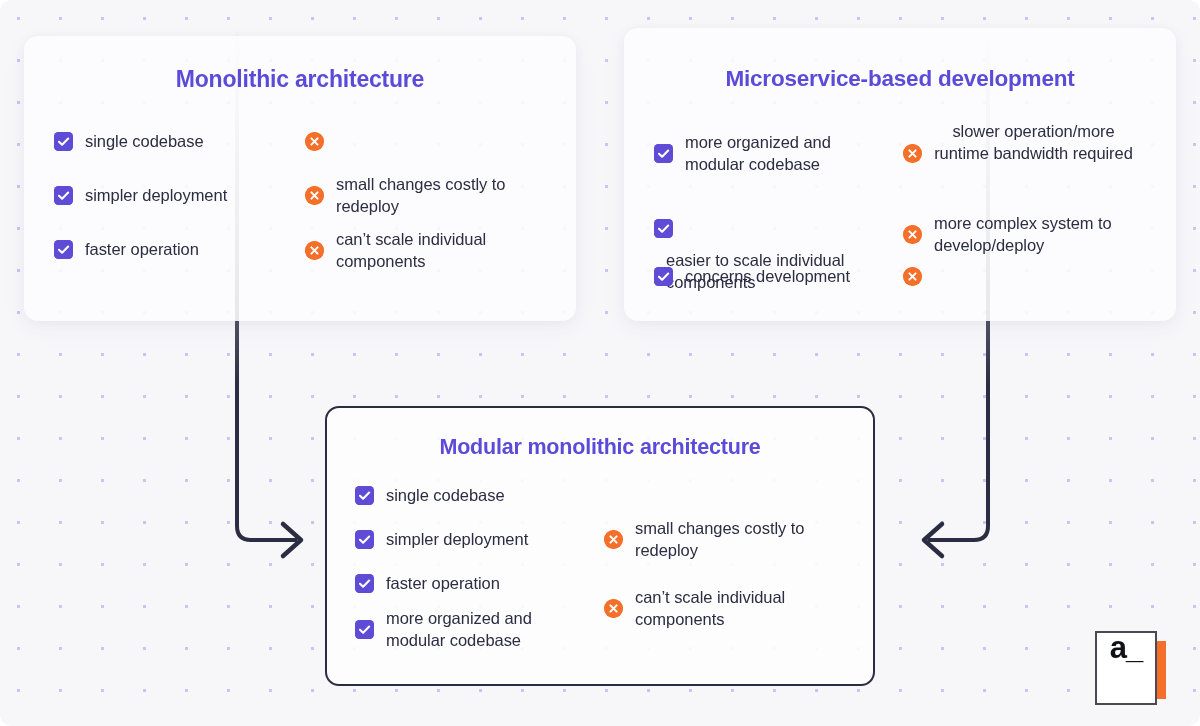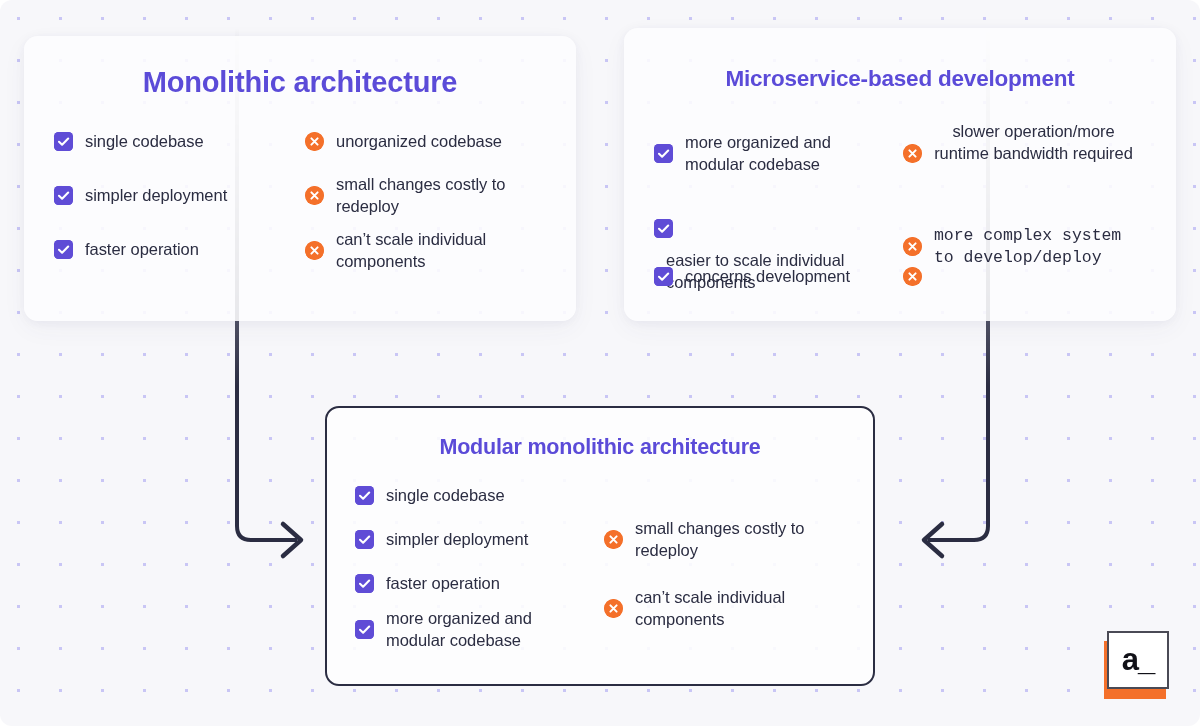--- a/index.html
+++ b/index.html
@@ -107,29 +107,29 @@
   #logo .orange {
     position: absolute;
     left: 9px;
     top: 10px;
     width: 62px;
     height: 58px;
     background: #f4702a;
   }
   #logo .white {
     position: absolute;
-    left: 12px;
+    left: 0px;
     top: 0px;
     width: 62px;
-    height: 58px;
+    height: 74px;
     background: #ffffff;
     border: 2px solid #4a4a55;
     box-sizing: border-box;
     display: flex;
-    align-items: center;
+    align-items: flex-start;
     justify-content: center;
   }
   #logo .mark {
     font-family: "Liberation Sans", sans-serif;
     font-size: 31px;
     font-weight: bold;
     color: #111118;
     line-height: 1;
     letter-spacing: -1px;
     transform: translateY(-1px);
@@ -160,21 +160,21 @@
         <stop offset="38%" stop-color="#2b2d42" stop-opacity="0.55"></stop>
         <stop offset="70%" stop-color="#2b2d42" stop-opacity="1"></stop>
         <stop offset="100%" stop-color="#2b2d42" stop-opacity="1"></stop>
       </linearGradient>
     </defs>
     <path d="M 118 0 L 118 498 Q 118 512 104 512 L 58 512" stroke="url(#gradR)" stroke-width="4" fill="none" stroke-linecap="butt"></path>
     <path d="M 72 496 L 54 512 L 72 528" stroke="#2b2d42" stroke-width="4.5" fill="none" stroke-linecap="round" stroke-linejoin="round"></path>
   </svg>
 
   <div class="card soft" style="left:24px; top:36px; width:552px; height:285px;">
-    <div class="card-title" style="font-size:29px; padding-top:30px;">Monolithic architecture</div>
+    <div class="card-title" style="font-size:23px; padding-top:30px;">Monolithic architecture</div>
 
     <div class="col" style="left:30px; top:65px; width:250px;">
       <div class="item" style="top:30px; left:0; width:245px;">
         <span class="icon-wrap" style="height:21.5px;">
           <svg class="chk" viewBox="0 0 19 19">
             <rect width="19" height="19" rx="4.5" fill="#5f4cd6"></rect>
             <path d="M5 9.8 L8.1 12.7 L14.2 6.5" stroke="#ffffff" stroke-width="2.1" fill="none" stroke-linecap="round" stroke-linejoin="round"></path>
           </svg>
         </span>
         <span class="label">single codebase</span>
@@ -200,21 +200,20 @@
     </div>
 
     <div class="col" style="left:281px; top:65px; width:250px;">
       <div class="item" style="top:30px; left:0; width:240px;">
         <span class="icon-wrap" style="height:21.5px;">
           <svg class="crs" viewBox="0 0 19 19">
             <circle cx="9.5" cy="9.5" r="9.5" fill="#f4702a"></circle>
             <path d="M6.4 6.4 L12.6 12.6 M12.6 6.4 L6.4 12.6" stroke="#ffffff" stroke-width="2" stroke-linecap="round"></path>
           </svg>
         </span>
-        <span class="label">unorganized codebase</span>
       </div>
       <div class="item" style="top:73px; left:0; width:212px;">
         <span class="icon-wrap" style="height:43px;">
           <svg class="crs" viewBox="0 0 19 19">
             <circle cx="9.5" cy="9.5" r="9.5" fill="#f4702a"></circle>
             <path d="M6.4 6.4 L12.6 12.6 M12.6 6.4 L6.4 12.6" stroke="#ffffff" stroke-width="2" stroke-linecap="round"></path>
           </svg>
         </span>
         <span class="label">small changes costly to redeploy</span>
       </div>
@@ -266,21 +265,21 @@
     <div class="col" style="left:279px; top:75px; width:260px;">
       <div class="item" style="top:18px; left:0; width:230px;text-align:center;">
         <span class="icon-wrap" style="height:64.5px;">
           <svg class="crs" viewBox="0 0 19 19">
             <circle cx="9.5" cy="9.5" r="9.5" fill="#f4702a"></circle>
             <path d="M6.4 6.4 L12.6 12.6 M12.6 6.4 L6.4 12.6" stroke="#ffffff" stroke-width="2" stroke-linecap="round"></path>
           </svg>
         </span>
         <span class="label">slower operation/more runtime bandwidth required</span>
       </div>
-      <div class="item" style="top:122px; left:0; width:225px;font-family:Liberation Mono, monospace;">
+      <div class="item" style="top:110px; left:0; width:225px;">
         <span class="icon-wrap" style="height:43px;">
           <svg class="crs" viewBox="0 0 19 19">
             <circle cx="9.5" cy="9.5" r="9.5" fill="#f4702a"></circle>
             <path d="M6.4 6.4 L12.6 12.6 M12.6 6.4 L6.4 12.6" stroke="#ffffff" stroke-width="2" stroke-linecap="round"></path>
           </svg>
         </span>
         <span class="label">more complex system to develop/deploy</span>
       </div>
       <div class="item" style="top:163px; left:0; width:240px;">
         <span class="icon-wrap" style="height:21.5px;">

